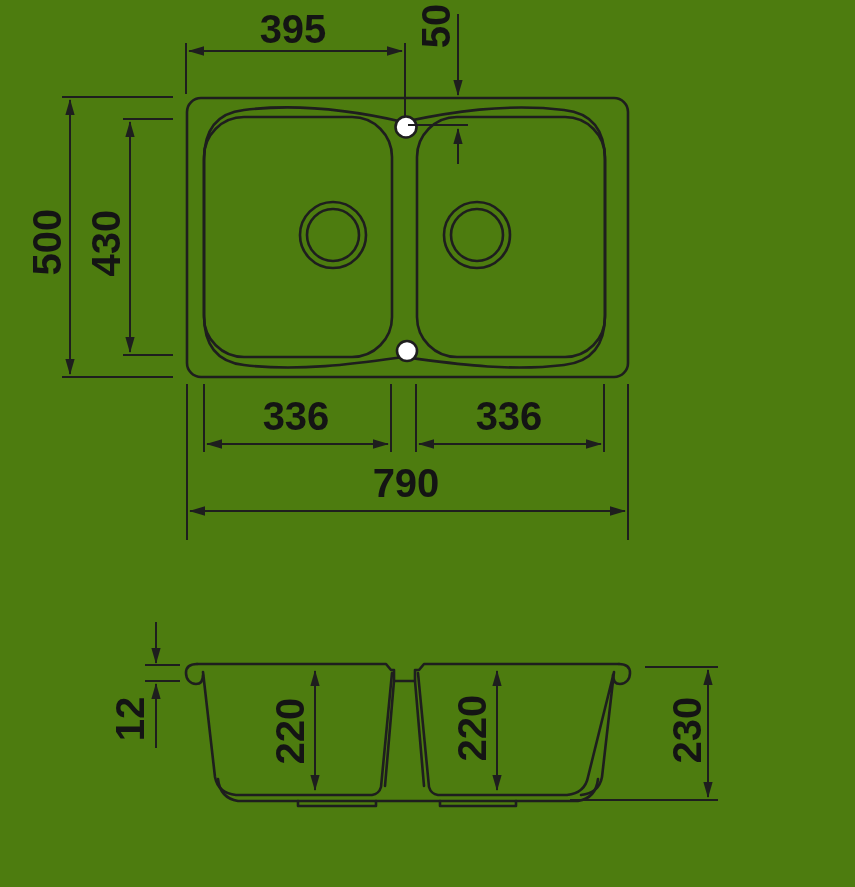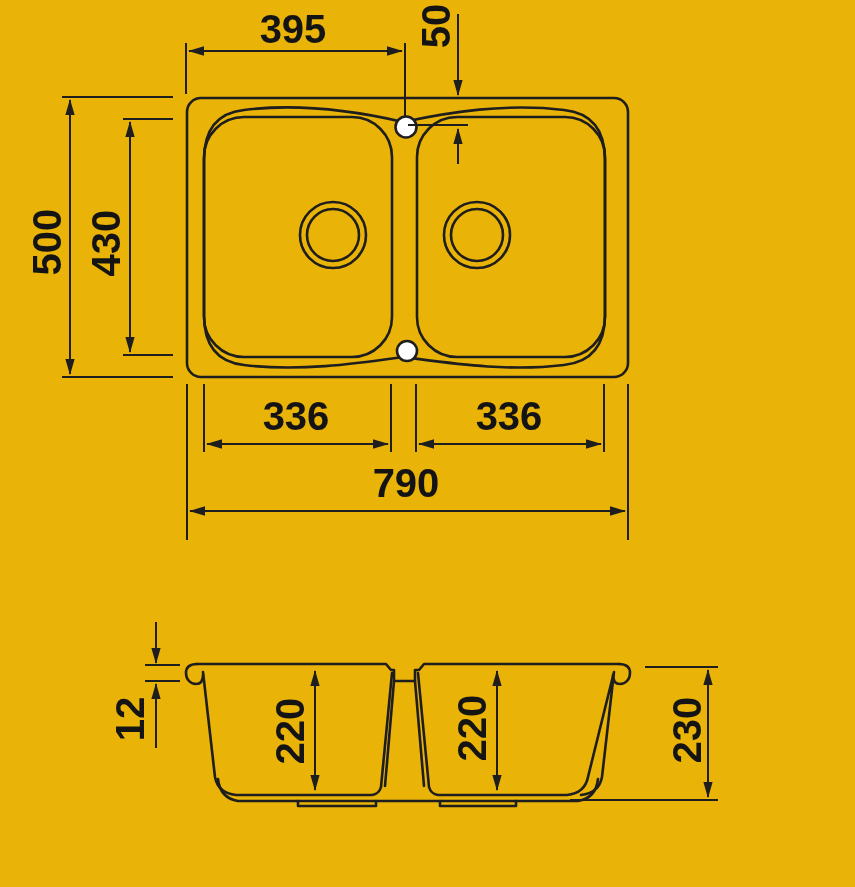--- a/index.html
+++ b/index.html
@@ -1,16 +1,16 @@
 <!DOCTYPE html>
 <html><head>
 <meta charset="utf-8">
 <style>
   html,body{margin:0;padding:0;background:#ffffff;}
-  .canvas{position:relative;width:855px;height:887px;background:#eab308;overflow:hidden;
+  .canvas{position:relative;width:855px;height:887px;background:#4d7c0f;overflow:hidden;
           font-family:"Liberation Sans", sans-serif;}
   svg{display:block;}
   .ln   {stroke:#1e1e1e;stroke-width:2.6;fill:none;stroke-linecap:round;stroke-linejoin:round;}
   .ln-f {stroke:#1e1e1e;stroke-width:2.6;fill:#ffffff;}
   .dl   {stroke:#1e1e1e;stroke-width:2;fill:none;stroke-linecap:butt;}
   .dim  {font-family:"Liberation Sans", sans-serif;font-weight:700;font-size:40px;fill:#141414;}
 </style>
 </head>
 <body>
 

